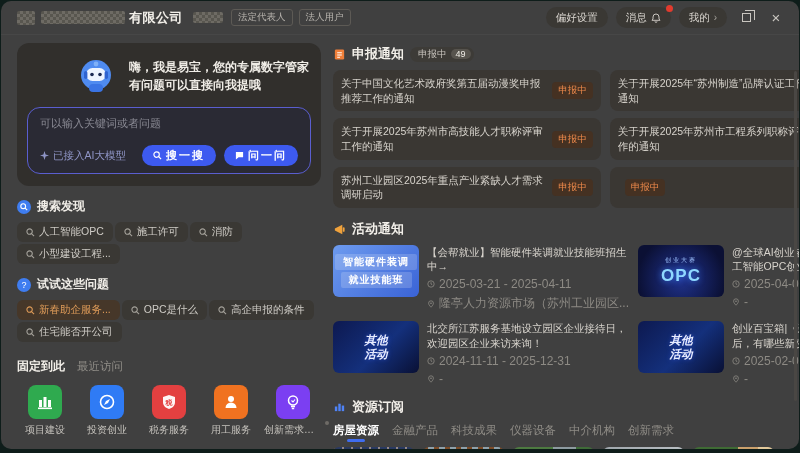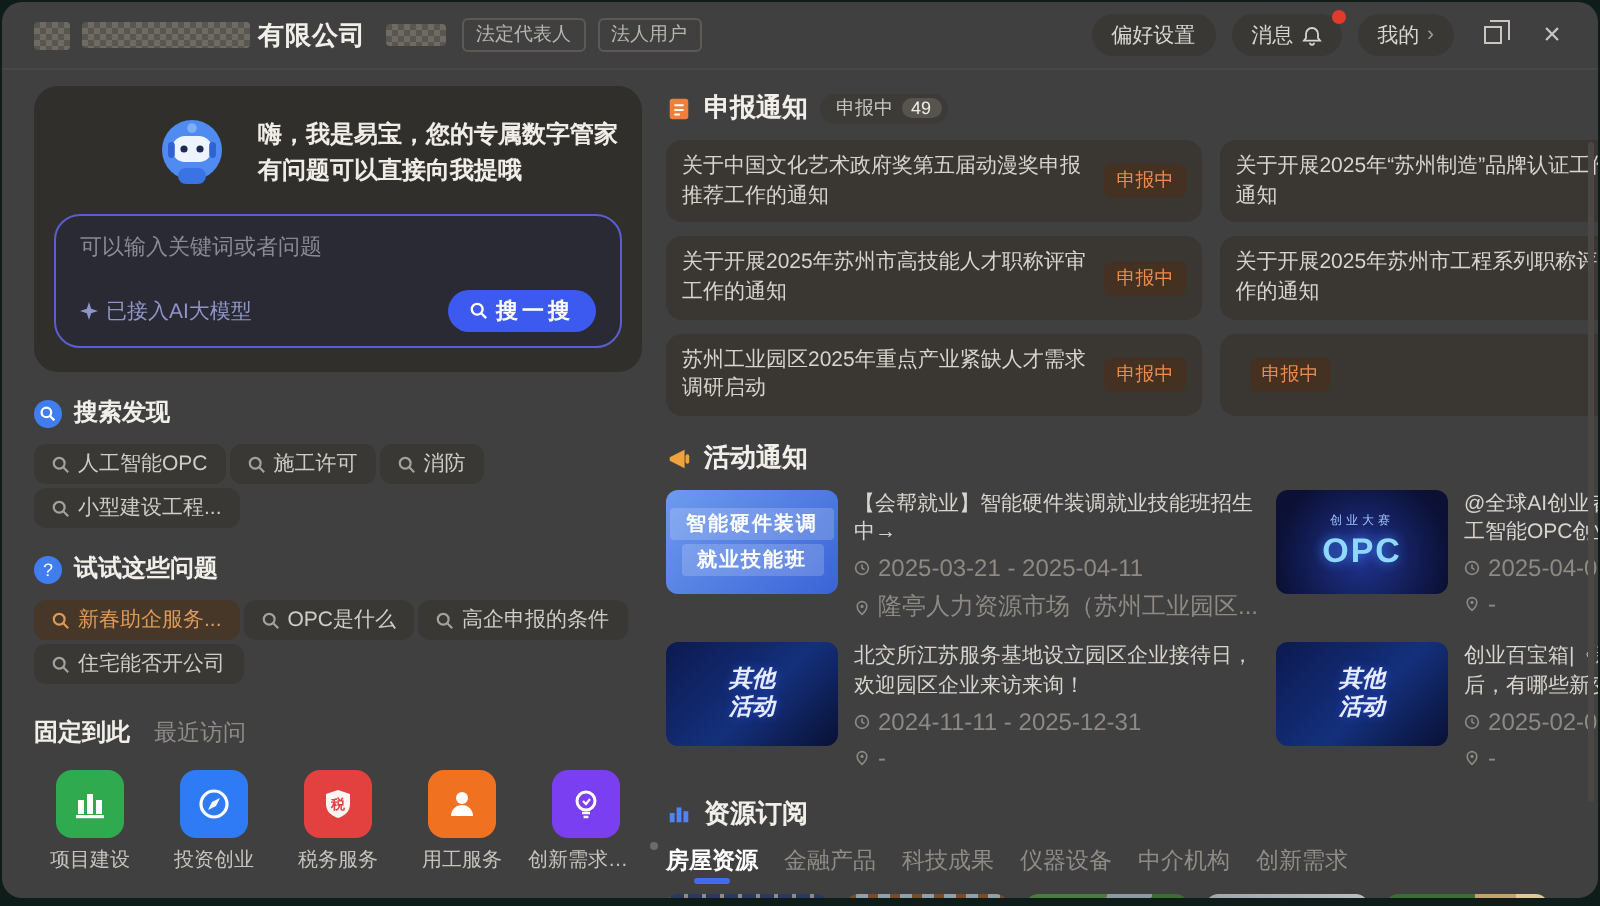--- a/index.html
+++ b/index.html
@@ -197,20 +197,28 @@
             </span>
             <button class="ask-btn">
               <span>
                 <svg width="9" height="9" viewBox="0 0 10 10">
                     <circle cx="4" cy="4" r="3" fill="none" stroke="#fff" stroke-width="1.3"></circle>
                     <line x1="6.4" y1="6.4" x2="9" y2="9" stroke="#fff" stroke-width="1.3"></line>
                   </svg>
               </span>
               <span>搜一搜</span>
             </button>
+            <button class="ask-btn">
+              <span>
+                <svg width="9" height="9" viewBox="0 0 10 10">
+                    <path d="M1 1h8v6H4L1 9.5z" fill="#fff"></path>
+                  </svg>
+              </span>
+              <span>问一问</span>
+            </button>
           </div>
         </div>
       </div>
 
       <div class="l-sec-head">
         <span class="l-sec-icon">
           <svg width="8" height="8" viewBox="0 0 10 10">
               <circle cx="4" cy="4" r="3" fill="none" stroke="#fff" stroke-width="1.4"></circle>
               <line x1="6.4" y1="6.4" x2="9" y2="9" stroke="#fff" stroke-width="1.4"></line>
             </svg>

